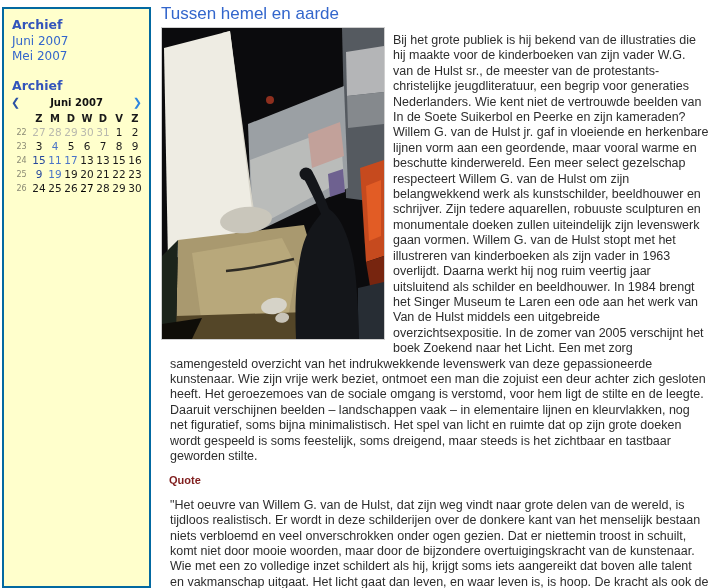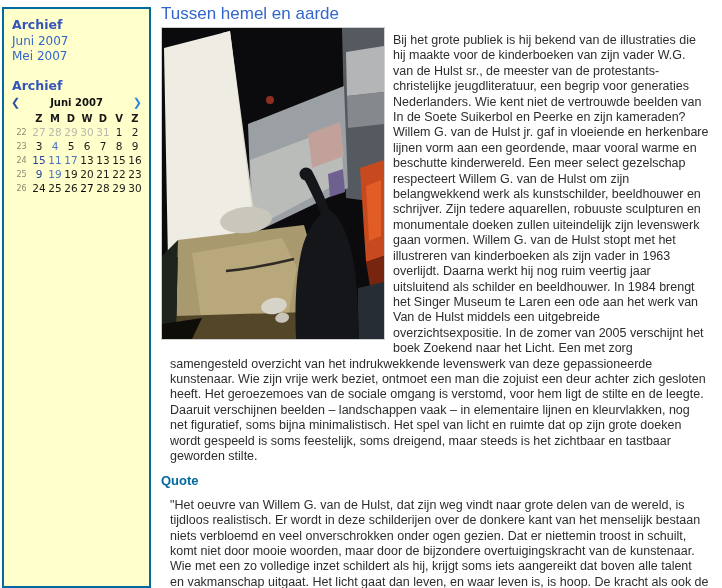--- a/index.html
+++ b/index.html
@@ -29,21 +29,21 @@
   .day.other{color:#b9b9ae;}
   .day.link{color:#4A74C8;cursor:pointer;}
   .day.linkdark{color:#27489B;cursor:pointer;}
   .day.today{color:#000;}
   
   .main{position:absolute;left:161px;top:4px;width:557px;}
   .post-title{font-size:17px;font-weight:normal;color:#3366CC;margin:0 0 2px 0;cursor:pointer;}
   .post-meta{font-style:italic;font-size:12.5px;color:#151515;margin:0 0 7px 0;}
   .painting{float:left;width:222px;height:311px;margin:1px 8px 2px 0;border:1px solid #cfcfcf;display:block;}
   .body-text{font-size:12.5px;line-height:15.4px;color:#2d2d2d;margin:9px;}
-  .quote-head{font-size:13px;line-height:15.4px;font-weight:bold;color:#0369a1;margin:0;}
+  .quote-head{font-size:11px;line-height:15.4px;font-weight:bold;color:#7f1d1d;margin:8px;}
 </style>
 </head>
 <body>
 
 <div class="sidebar">
   <div class="arch-head">Archief</div>
   <div class="arch-links">
       <span class="arch-link">Juni 2007</span>
       <span class="arch-link">Mei 2007</span>
     </div>

